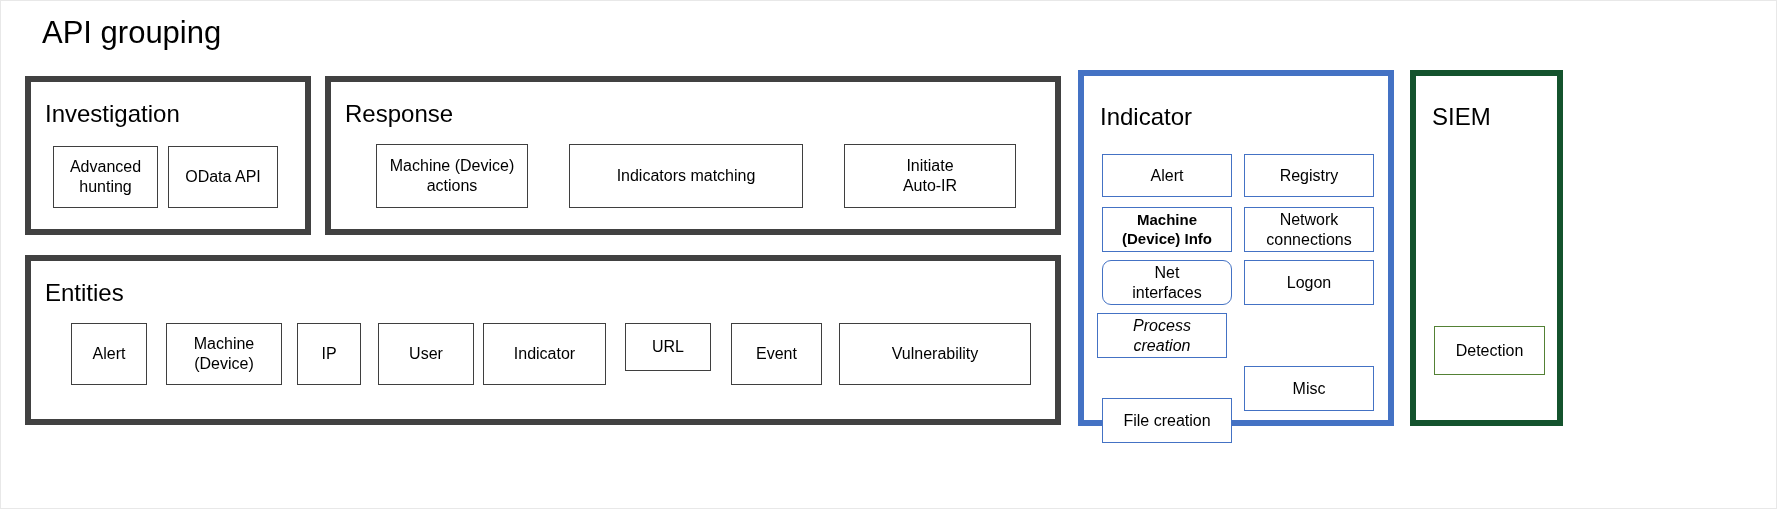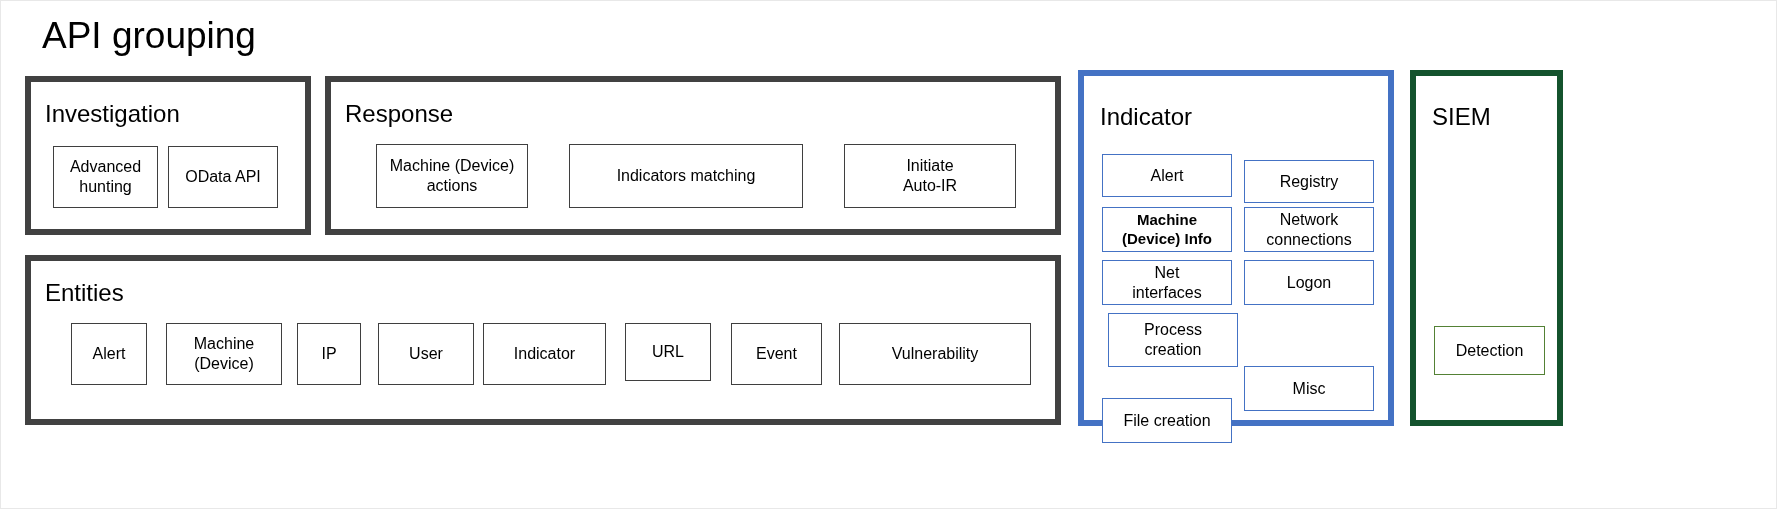--- a/index.html
+++ b/index.html
@@ -11,21 +11,21 @@
     overflow:hidden;
     position:relative;
   }
   #canvas{position:absolute;left:0;top:0;width:1777px;height:509px;background:#ffffff;}
   
   #page-edge{position:absolute;left:0;top:0;width:1777px;height:509px;border:1px solid #e8e8e8;box-sizing:border-box;pointer-events:none;}
 
   .title{
     position:absolute;
     left:42px;top:14px;
-    font-size:37px;
+    font-size:31px;
     line-height:1.2;
     color:#000;
     white-space:nowrap;
   }
 
   
   .group{
     position:absolute;
     box-sizing:border-box;
     background:#ffffff;
@@ -116,54 +116,54 @@
     </div>
     <div class="node dark" style="left:266px;top:62px;width:64px;height:62px;">
       <span class="lbl">IP</span>
     </div>
     <div class="node dark" style="left:347px;top:62px;width:96px;height:62px;">
       <span class="lbl">User</span>
     </div>
     <div class="node dark" style="left:452px;top:62px;width:123px;height:62px;">
       <span class="lbl">Indicator</span>
     </div>
-    <div class="node dark" style="left:594px;top:62px;width:86px;height:58px;">
+    <div class="node dark" style="left:594px;top:62px;width:86px;height:48px;">
       <span class="lbl">URL</span>
     </div>
     <div class="node dark" style="left:700px;top:62px;width:91px;height:62px;">
       <span class="lbl">Event</span>
     </div>
     <div class="node dark" style="left:808px;top:62px;width:192px;height:62px;">
       <span class="lbl">Vulnerability</span>
     </div>
   </div>
 
   <div class="group blue" style="left:1078px;top:70px;width:316px;height:356px;">
     <div class="group-title" style="left:16px;top:27px;">Indicator</div>
 
     <div class="node blue" style="left:18px;top:78px;width:130px;height:43px;">
       <span class="lbl">Alert</span>
     </div>
     <div class="node blue bold" style="left:18px;top:131px;width:130px;height:45px;">
       <span class="lbl">Machine
 (Device) Info</span>
     </div>
-    <div class="node blue" style="left:18px;top:184px;width:130px;height:45px;">
+    <div class="node blue" style="left:18px;top:184px;width:130px;height:45px;border-radius:9px;">
       <span class="lbl">Net
 interfaces</span>
     </div>
-    <div class="node blue" style="left:24px;top:237px;width:130px;height:54px;">
+    <div class="node blue" style="left:13px;top:237px;width:130px;height:45px;font-style:italic;">
       <span class="lbl">Process
 creation</span>
     </div>
     <div class="node blue" style="left:18px;top:290px;width:130px;height:45px;margin-top:32px;">
       <span class="lbl">File creation</span>
     </div>
 
-    <div class="node blue" style="left:160px;top:78px;width:130px;height:43px;margin-top:6px;">
+    <div class="node blue" style="left:160px;top:78px;width:130px;height:43px;">
       <span class="lbl">Registry</span>
     </div>
     <div class="node blue" style="left:160px;top:131px;width:130px;height:45px;">
       <span class="lbl">Network
 connections</span>
     </div>
     <div class="node blue" style="left:160px;top:184px;width:130px;height:45px;">
       <span class="lbl">Logon</span>
     </div>
     <div class="node blue" style="left:160px;top:290px;width:130px;height:45px;">

